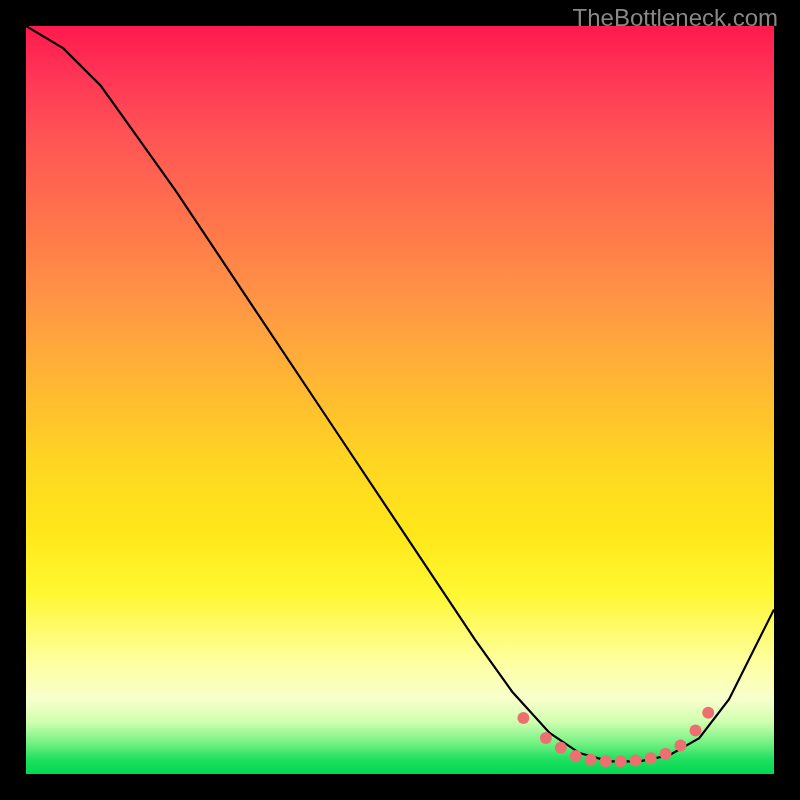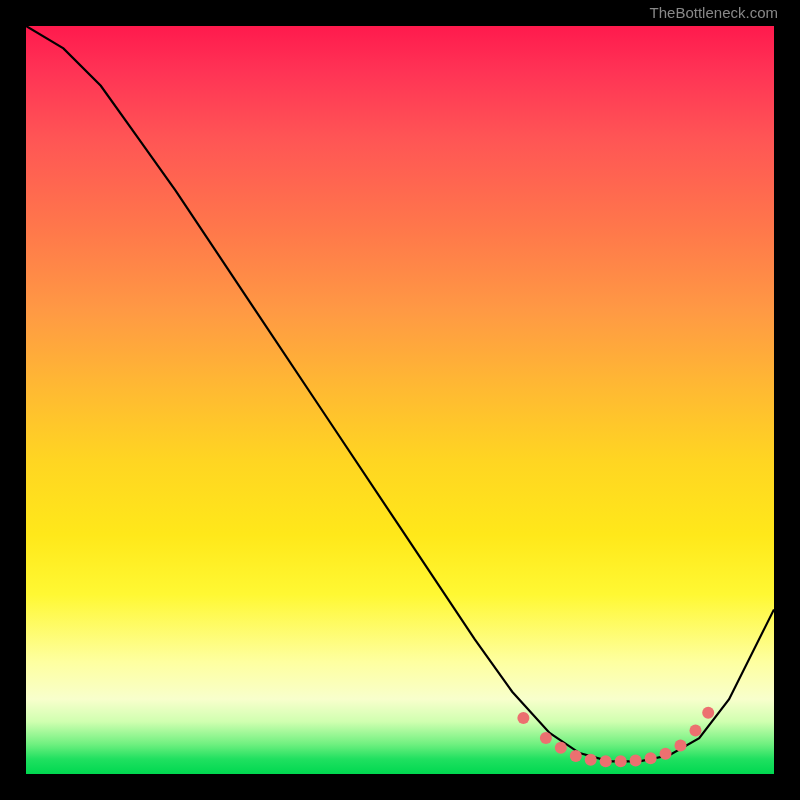--- a/index.html
+++ b/index.html
@@ -37,21 +37,21 @@
     #70f080 96%,
     #20e060 98%,
     #00d850 100%
   );
 }
 .watermark {
   position: absolute;
   top: 4px;
   right: 22px;
   color: #888;
-  font-size: 15px;
+  font-size: 24px;
   font-weight: normal;
 }
 svg.overlay {
   position: absolute;
   top: 26px;
   left: 26px;
   width: 748px;
   height: 748px;
   pointer-events: none;
 }

